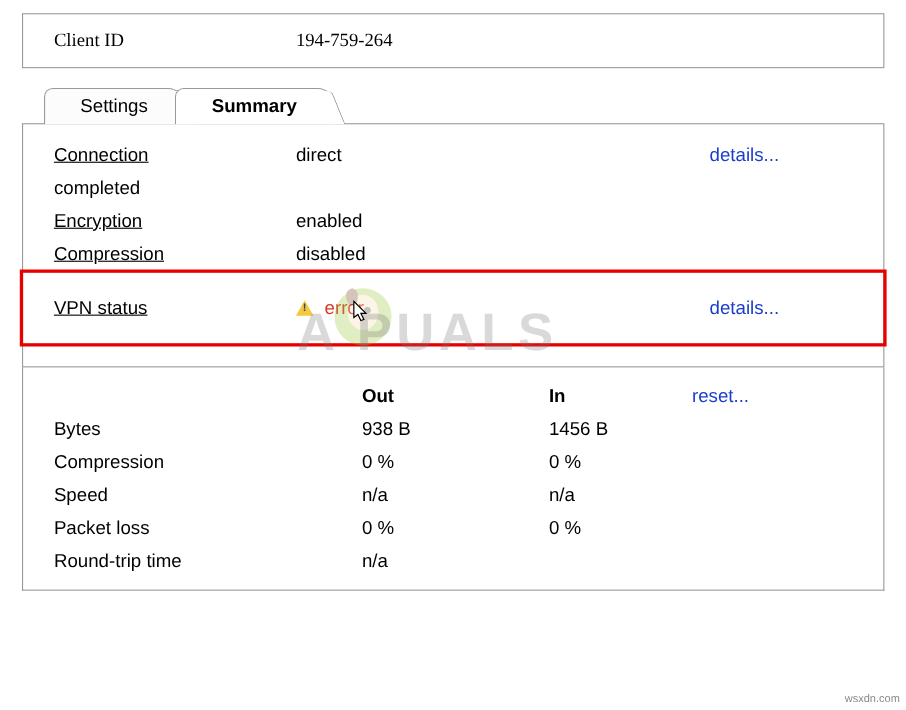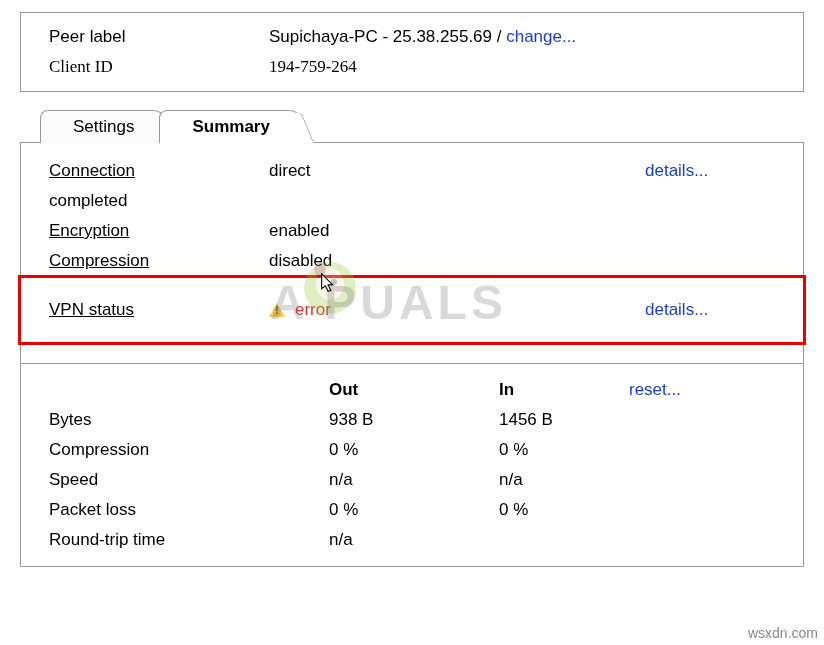--- a/index.html
+++ b/index.html
@@ -154,36 +154,29 @@
       width: 60px;
       height: 60px;
       opacity: 0.3;
       z-index: 49;
       pointer-events: none;
     }
     .footer-mark {
       position: absolute;
       right: 6px;
       bottom: 4px;
-      font-size: 14px;
+      font-size: 10px;
       color: #888;
       font-family: Arial, sans-serif;
     }
   </style>
 </head>
 <body>
 
 <div class="info-box">
-  <div class="info-row">
-    <div class="info-label">Peer label</div>
-    <div class="info-value">
-      <span>Supichaya-PC - 25.38.255.69 /  </span>
-      <span class="link">change...</span>
-    </div>
-  </div>
   <div class="info-row">
     <div class="info-label">Client ID</div>
     <div class="info-value">194-759-264</div>
   </div>
 </div>
 
 <div class="tabs">
   <div class="tab inactive">Settings</div>
   <div class="tab active">Summary</div>
 </div>

